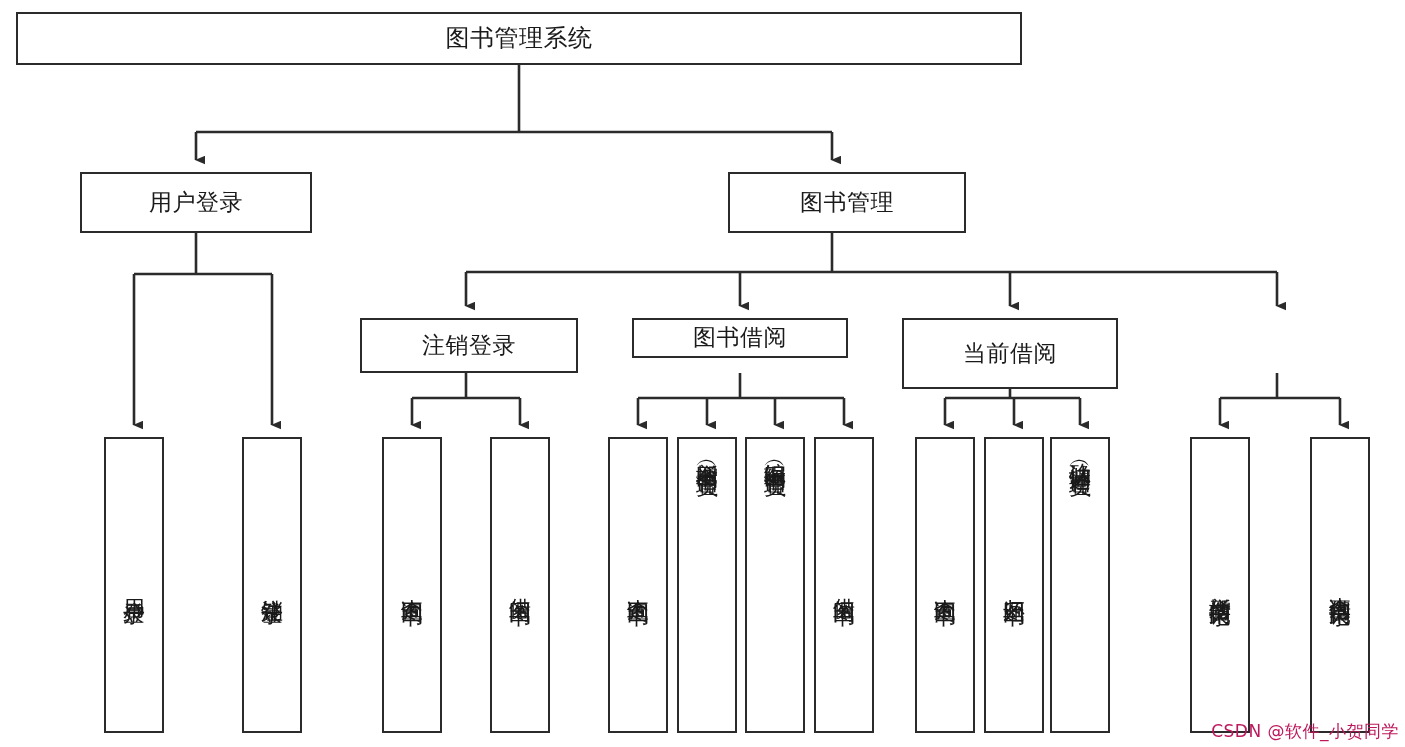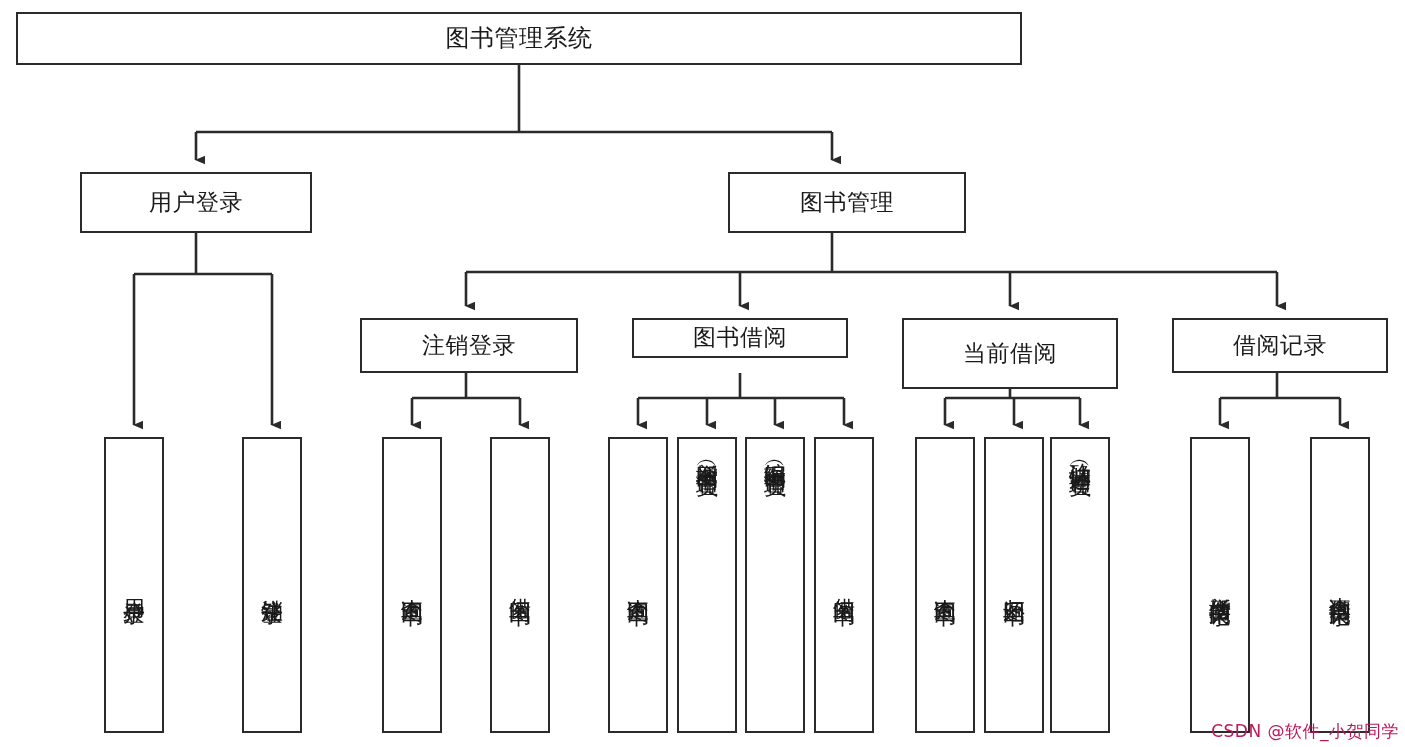--- a/index.html
+++ b/index.html
@@ -161,23 +161,20 @@
   </div>
 
   <div class="node-box" style="left:632px; top:318px; width:216px; height:40px;">
     <span class="node-label lbl-h">图书借阅</span>
   </div>
 
   <div class="node-box" style="left:902px; top:318px; width:216px; height:71px;">
     <span class="node-label lbl-h">当前借阅</span>
   </div>
 
-  <div class="node-box" style="left:1172px; top:318px; width:216px; height:55px;">
-    <span class="node-label lbl-h">借阅记录</span>
-  </div>
 
   <div class="node-box leaf-box centered" style="left:104px; top:437px; width:60px; height:296px;">
     <span class="node-label lbl-v">用户登录</span>
   </div>
 
   <div class="node-box leaf-box centered" style="left:242px; top:437px; width:60px; height:296px;">
     <span class="node-label lbl-v">注销登录</span>
   </div>
 
   <div class="node-box leaf-box centered" style="left:382px; top:437px; width:60px; height:296px;">

